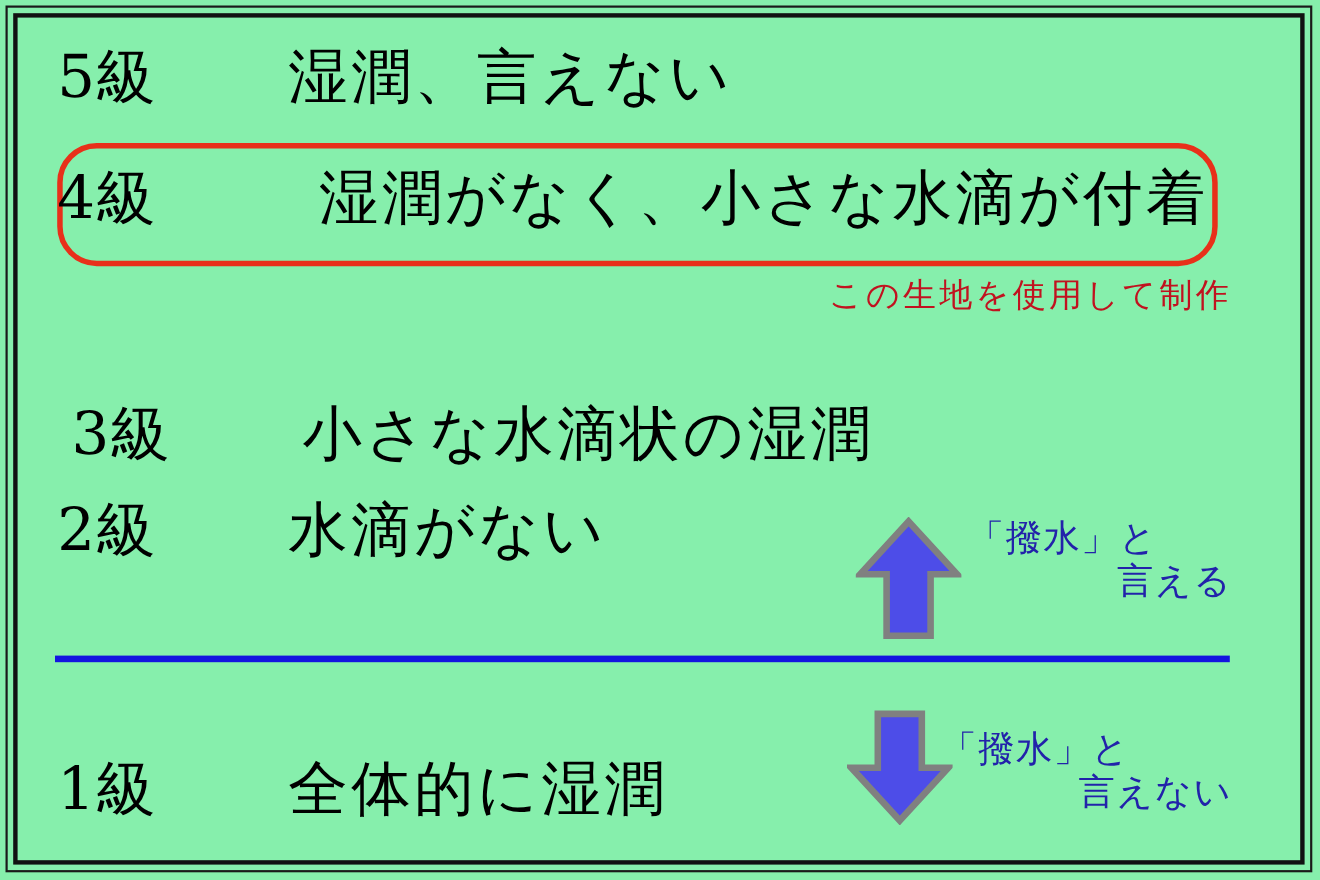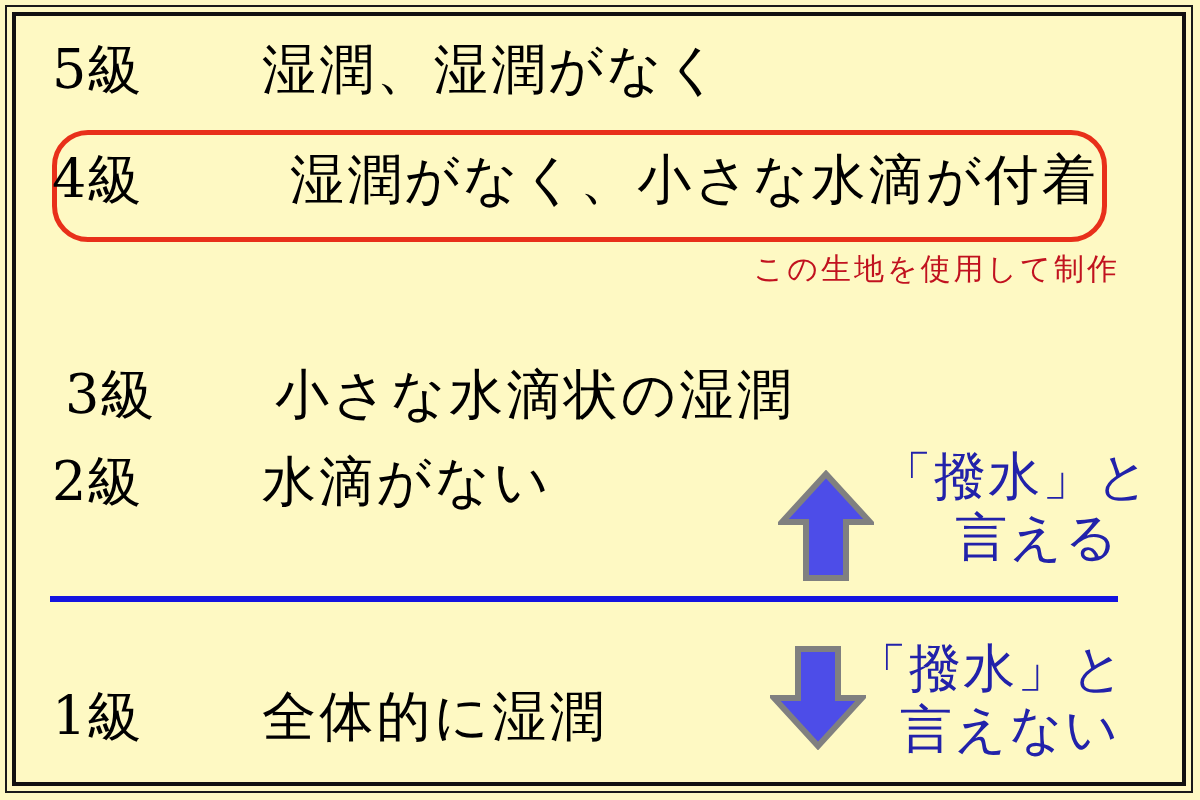--- a/index.html
+++ b/index.html
@@ -9,21 +9,21 @@
     background: #ffffff;
   }
   body {
     font-family: "DejaVu Serif", "Liberation Serif", serif;
   }
 
   #page {
     position: relative;
     width: 1200px;
     height: 800px;
-    background: #fef9c3;
+    background: #86efac;
     overflow: hidden;
   }
 
   
   .frame-outer {
     position: absolute;
     left: 5px;
     top: 5px;
     width: 1188px;
     height: 788px;
@@ -110,42 +110,43 @@
   
   .arrow {
     position: absolute;
   }
   #arrow-up   { left: 778px; top: 470px;  width: 96px;  height: 112px; }
   #arrow-down { left: 770px; top: 645px;  width: 96px;  height: 105px; }
 
   .caption-blue {
     position: absolute;
     color: #2222aa;
-    font-size: 52px;
+    font-size: 33px;
     line-height: 1.18;
     letter-spacing: 0.04em;
     white-space: nowrap;
+    margin-top: 24px;
   }
   .caption-blue .line-1 { display: block; text-align: left; }
   .caption-blue .line-2 { display: block; text-align: right; }
 
   #caption-up   { left: 880px; top: 446px; width: 240px; }
   #caption-down { left: 855px; top: 638px; width: 265px; }
 </style>
 </head>
 <body>
 
 <div id="page">
 
   <div class="frame-outer"></div>
   <div class="frame-inner"></div>
 
   <div class="grade-row" id="row-5">
     <span class="grade-label">5級</span>
-    <span class="grade-desc">湿潤、湿潤がなく</span>
+    <span class="grade-desc">湿潤、言えない</span>
   </div>
 
   <div class="highlight-box"></div>
   <div class="grade-row" id="row-4">
     <span class="grade-label">4級</span>
     <span class="grade-desc">湿潤がなく、小さな水滴が付着</span>
   </div>
 
   <div class="annotation-red">この生地を使用して制作</div>
 

